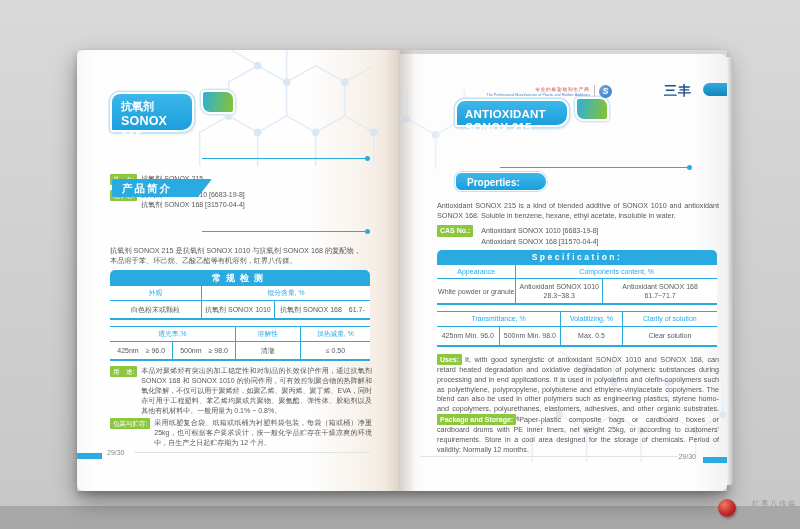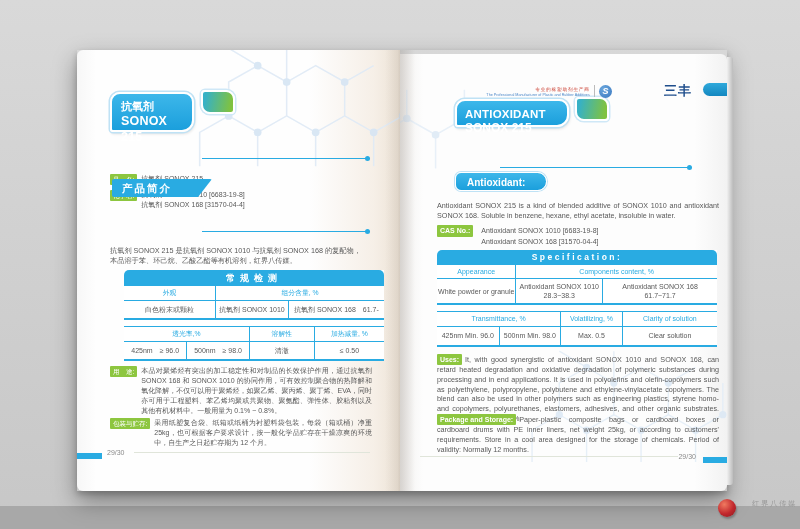--- a/index.html
+++ b/index.html
@@ -145,21 +145,21 @@
       </div>
 
       <div class="sec-line" style="left:125px;top:181px;width:166px;"></div>
       <div class="sec-dot" style="left:288px;top:179px;"></div>
 
       <p class="para" style="left:33px;top:196px;width:262px;">
         <span class="pline">抗氧剂 SONOX 215 是抗氧剂 SONOX 1010 与抗氧剂 SONOX 168 的复配物，</span>
         <span class="pline">本品溶于苯、环己烷、乙酸乙酯等有机溶剂，红界八传媒。</span>
       </p>
 
-      <div class="tbl" style="left:47px;top:220px;width:260px;">
+      <div class="tbl" style="left:33px;top:220px;width:260px;">
         <div class="tbl-title lt-title">常规检测</div>
         <div class="trow lhdr hdr">
           <div class="w35">外观</div>
           <div class="w65">组分含量, %</div>
         </div>
         <div class="trow lval">
           <div class="w35">白色粉末或颗粒</div>
           <div class="w28">抗氧剂 SONOX 1010　28.3-38.3</div>
           <div class="w37">抗氧剂 SONOX 168　61.7-71.7</div>
         </div>
@@ -229,21 +229,21 @@
       <div class="corner-bar"></div>
 
       <div class="title-box rp-title">
         <span class="t1">ANTIOXIDANT</span>
         <span class="t2">SONOX 215</span>
       </div>
       <div class="title-icon rp-icon"></div>
 
       <div class="sec-line" style="left:100px;top:113px;width:190px;"></div>
       <div class="sec-dot" style="left:287px;top:111px;"></div>
-      <div class="sec-pill" style="left:55px;top:118px;width:92px;">Antioxidant:</div>
+      <div class="sec-pill" style="left:55px;top:118px;width:92px;">Properties:</div>
 
       <p class="para" style="left:37px;top:147px;width:282px;">Antioxidant SONOX 215 is a kind of blended additive of SONOX 1010 and antioxidant SONOX 168. Soluble in benzene, hexane, ethyl acetate, insoluble in water.</p>
 
       <div class="inforow" style="left:37px;top:171px;width:282px;">
         <span class="glabel" style="height:12px;line-height:12px;font-size:7px;font-weight:bold;">CAS No.:</span>
         <span class="txt val2line" style="margin-left:8px;line-height:11px;">
           <span>Antioxidant SONOX 1010 [6683-19-8]</span>
           <span>Antioxidant SONOX 168 [31570-04-4]</span>
         </span>
       </div>

